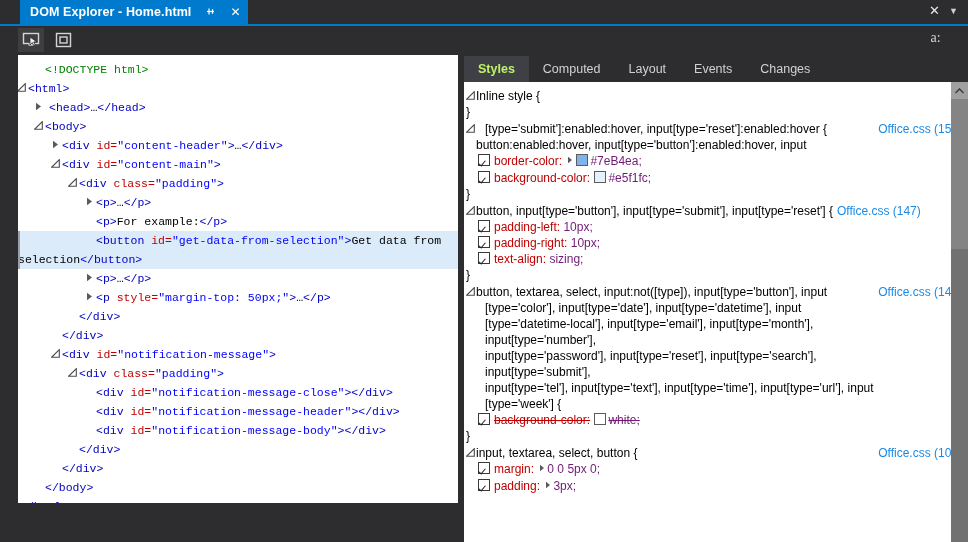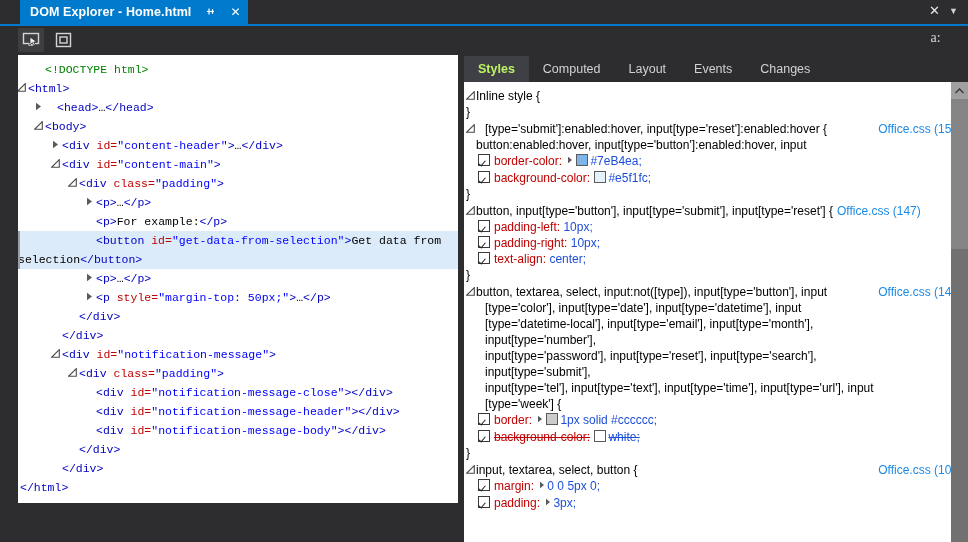--- a/index.html
+++ b/index.html
@@ -113,21 +113,21 @@
   .sel-text{color:#000;word-wrap:break-word;}
   .sel-indent{display:block;padding-left:9px;}
   .src{position:absolute;right:6px;top:0;color:#1b8ae5;font-size:12px;white-space:nowrap;cursor:pointer;}
   .src.inline-src{position:static;display:inline;margin-left:4px;}
   .decl{padding-left:12px;white-space:nowrap;}
   .cb{display:inline-block;width:10px;height:10px;border:1px solid #3a3a3a;background:#fff;
       position:relative;vertical-align:-1px;margin-right:4px;cursor:pointer;}
   .cb::after{content:"";position:absolute;left:1px;top:4px;width:3px;height:6px;
       border:solid #222;border-width:0 1.4px 1.4px 0;transform:rotate(40deg);}
   .prop{color:#c00000;}
-  .pval{color:#1d4ed8;}
+  .pval{color:#701a75;}
   .brace{color:#000;}
   .swatch{display:inline-block;width:10px;height:10px;border:1px solid #5b5b5b;vertical-align:-1px;margin:0 2px 0 1px;}
   .arr{color:#555;font-size:8px;margin:0 2px 0 2px;vertical-align:1px;cursor:pointer;}
   .struck{text-decoration:line-through;}
   .nodecl{padding-left:24px;color:#c00000;}
 </style>
 </head>
 <body>
 
 <div class="app">
@@ -169,21 +169,21 @@
   </div>
 
   <div class="dom-pane">
     <div class="dom-tree" id="dom-tree">
         <div class="node"><span class="exp" style="left: 14px;"></span><span class="txt" style="margin-left: 27px;"><span class="doctype">&lt;!DOCTYPE html&gt;</span></span></div>
         <div class="node"><span class="exp" style="left: -3px;"><svg width="9" height="9" viewBox="0 0 9 9" style="vertical-align:-1px">
               <path d="M0.6 8.3 L8.3 8.3 L8.3 0.6 Z" fill="none" stroke="#4b4b4b" stroke-width="1.1"></path>
             </svg></span><span class="txt" style="margin-left: 10px;"><span class="tag">&lt;html&gt;</span></span></div>
         <div class="node"><span class="exp" style="left: 14px;"><svg width="7" height="9" viewBox="0 0 7 9" style="vertical-align:-1px">
               <path d="M1 0.8 L6 4.5 L1 8.2 Z" fill="#5a5a5a"></path>
-            </svg></span><span class="txt" style="margin-left: 39px; font-family: Liberation Mono, monospace;"><span class="tag">&lt;head&gt;</span><span class="txtnode">…</span><span class="tag">&lt;/head&gt;</span></span></div>
+            </svg></span><span class="txt" style="margin-left: 31px; font-family: Liberation Mono, monospace;"><span class="tag">&lt;head&gt;</span><span class="txtnode">…</span><span class="tag">&lt;/head&gt;</span></span></div>
         <div class="node"><span class="exp" style="left: 14px;"><svg width="9" height="9" viewBox="0 0 9 9" style="vertical-align:-1px">
               <path d="M0.6 8.3 L8.3 8.3 L8.3 0.6 Z" fill="none" stroke="#4b4b4b" stroke-width="1.1"></path>
             </svg></span><span class="txt" style="margin-left: 27px;"><span class="tag">&lt;body&gt;</span></span></div>
         <div class="node"><span class="exp" style="left: 31px;"><svg width="7" height="9" viewBox="0 0 7 9" style="vertical-align:-1px">
               <path d="M1 0.8 L6 4.5 L1 8.2 Z" fill="#5a5a5a"></path>
             </svg></span><span class="txt" style="margin-left: 44px;"><span class="tag">&lt;div </span><span class="attr">id=</span><span class="val">"content-header"</span><span class="tag">&gt;</span><span class="txtnode">…</span><span class="tag">&lt;/div&gt;</span></span></div>
         <div class="node"><span class="exp" style="left: 31px;"><svg width="9" height="9" viewBox="0 0 9 9" style="vertical-align:-1px">
               <path d="M0.6 8.3 L8.3 8.3 L8.3 0.6 Z" fill="none" stroke="#4b4b4b" stroke-width="1.1"></path>
             </svg></span><span class="txt" style="margin-left: 44px;"><span class="tag">&lt;div </span><span class="attr">id=</span><span class="val">"content-main"</span><span class="tag">&gt;</span></span></div>
         <div class="node"><span class="exp" style="left: 48px;"><svg width="9" height="9" viewBox="0 0 9 9" style="vertical-align:-1px">
@@ -206,20 +206,21 @@
               <path d="M0.6 8.3 L8.3 8.3 L8.3 0.6 Z" fill="none" stroke="#4b4b4b" stroke-width="1.1"></path>
             </svg></span><span class="txt" style="margin-left: 44px;"><span class="tag">&lt;div </span><span class="attr">id=</span><span class="val">"notification-message"</span><span class="tag">&gt;</span></span></div>
         <div class="node"><span class="exp" style="left: 48px;"><svg width="9" height="9" viewBox="0 0 9 9" style="vertical-align:-1px">
               <path d="M0.6 8.3 L8.3 8.3 L8.3 0.6 Z" fill="none" stroke="#4b4b4b" stroke-width="1.1"></path>
             </svg></span><span class="txt" style="margin-left: 61px;"><span class="tag">&lt;div </span><span class="attr">class=</span><span class="val">"padding"</span><span class="tag">&gt;</span></span></div>
         <div class="node"><span class="exp" style="left: 65px;"></span><span class="txt" style="margin-left: 78px;"><span class="tag">&lt;div </span><span class="attr">id=</span><span class="val">"notification-message-close"</span><span class="tag">&gt;&lt;/div&gt;</span></span></div>
         <div class="node"><span class="exp" style="left: 65px;"></span><span class="txt" style="margin-left: 78px;"><span class="tag">&lt;div </span><span class="attr">id=</span><span class="val">"notification-message-header"</span><span class="tag">&gt;&lt;/div&gt;</span></span></div>
         <div class="node"><span class="exp" style="left: 65px;"></span><span class="txt" style="margin-left: 78px;"><span class="tag">&lt;div </span><span class="attr">id=</span><span class="val">"notification-message-body"</span><span class="tag">&gt;&lt;/div&gt;</span></span></div>
         <div class="node"><span class="exp" style="left: 48px;"></span><span class="txt" style="margin-left: 61px;"><span class="tag">&lt;/div&gt;</span></span></div>
         <div class="node"><span class="exp" style="left: 31px;"></span><span class="txt" style="margin-left: 44px;"><span class="tag">&lt;/div&gt;</span></span></div>
+        <div class="node"><span class="exp" style="left: 14px;"></span><span class="txt" style="margin-left: 27px;"><span class="tag">&lt;/body&gt;</span></span></div>
         <div class="node"><span class="exp" style="left: -3px;"></span><span class="txt" style="margin-left: 2px;"><span class="tag">&lt;/html&gt;</span></span></div>
       </div>
   </div>
   <div class="pane-divider"></div>
 
   <div class="styles-pane">
     <div class="st-tabs" id="st-tabs">
         <div class="st-tab active">Styles</div>
         <div class="st-tab">Computed</div>
         <div class="st-tab">Layout</div>
@@ -244,30 +245,27 @@
                 </svg></span><span class="swatch" style="background: rgb(126, 180, 234);"></span><span class="pval">#7eB4ea;</span></div>
             <div class="decl"><span class="cb"></span><span class="prop">background-color:</span> <span class="swatch" style="background: rgb(229, 241, 252);"></span><span class="pval">#e5f1fc;</span></div>
             <div class="brace">}</div>
           </div>
           <div class="rule">
             <div class="selrow" style="padding-right: 6px;"><span class="exp2"><svg width="9" height="9" viewBox="0 0 9 9" style="vertical-align:-1px">
                   <path d="M0.6 8.3 L8.3 8.3 L8.3 0.6 Z" fill="none" stroke="#4b4b4b" stroke-width="1.1"></path>
                 </svg></span><span class="sel-text">button, input[type='button'], input[type='submit'], input[type='reset']   {</span><span class="src inline-src">Office.css (147)</span></div>
             <div class="decl"><span class="cb"></span><span class="prop">padding-left:</span> <span class="pval">10px;</span></div>
             <div class="decl"><span class="cb"></span><span class="prop">padding-right:</span> <span class="pval">10px;</span></div>
-            <div class="decl"><span class="cb"></span><span class="prop">text-align:</span> <span class="pval">center;</span></div>
+            <div class="decl"><span class="cb"></span><span class="prop">text-align:</span> <span class="pval">sizing;</span></div>
             <div class="brace">}</div>
           </div>
           <div class="rule">
             <div class="selrow"><span class="exp2"><svg width="9" height="9" viewBox="0 0 9 9" style="vertical-align:-1px">
                   <path d="M0.6 8.3 L8.3 8.3 L8.3 0.6 Z" fill="none" stroke="#4b4b4b" stroke-width="1.1"></path>
                 </svg></span><span class="sel-text">button, textarea, select, input:not([type]), input[type='button'], input</span><span class="sel-text sel-indent">[type='color'], input[type='date'], input[type='datetime'], input</span><span class="sel-text sel-indent">[type='datetime-local'], input[type='email'], input[type='month'], input[type='number'],</span><span class="sel-text sel-indent">input[type='password'], input[type='reset'], input[type='search'], input[type='submit'],</span><span class="sel-text sel-indent">input[type='tel'], input[type='text'], input[type='time'], input[type='url'], input</span><span class="sel-text sel-indent">[type='week']   {</span><span class="src">Office.css (141)</span></div>
-            <div class="decl"><span class="cb"></span><span class="prop">border:</span> <span class="arr"><svg width="6" height="8" viewBox="0 0 6 8">
-                  <path d="M1 0.8 L5 4 L1 7.2 Z" fill="#5a5a5a"></path>
-                </svg></span><span class="swatch" style="background: rgb(204, 204, 204);"></span><span class="pval">1px solid #cccccc;</span></div>
             <div class="decl"><span class="cb"></span><span class="prop struck">background-color:</span> <span class="swatch" style="background: rgb(255, 255, 255);"></span><span class="pval struck">white;</span></div>
             <div class="brace">}</div>
           </div>
           <div class="rule">
             <div class="selrow"><span class="exp2"><svg width="9" height="9" viewBox="0 0 9 9" style="vertical-align:-1px">
                   <path d="M0.6 8.3 L8.3 8.3 L8.3 0.6 Z" fill="none" stroke="#4b4b4b" stroke-width="1.1"></path>
                 </svg></span><span class="sel-text">input, textarea, select, button   {</span><span class="src">Office.css (106)</span></div>
             <div class="decl"><span class="cb"></span><span class="prop">margin:</span> <span class="arr"><svg width="6" height="8" viewBox="0 0 6 8">
                   <path d="M1 0.8 L5 4 L1 7.2 Z" fill="#5a5a5a"></path>
                 </svg></span><span class="pval">0 0 5px 0;</span></div>

